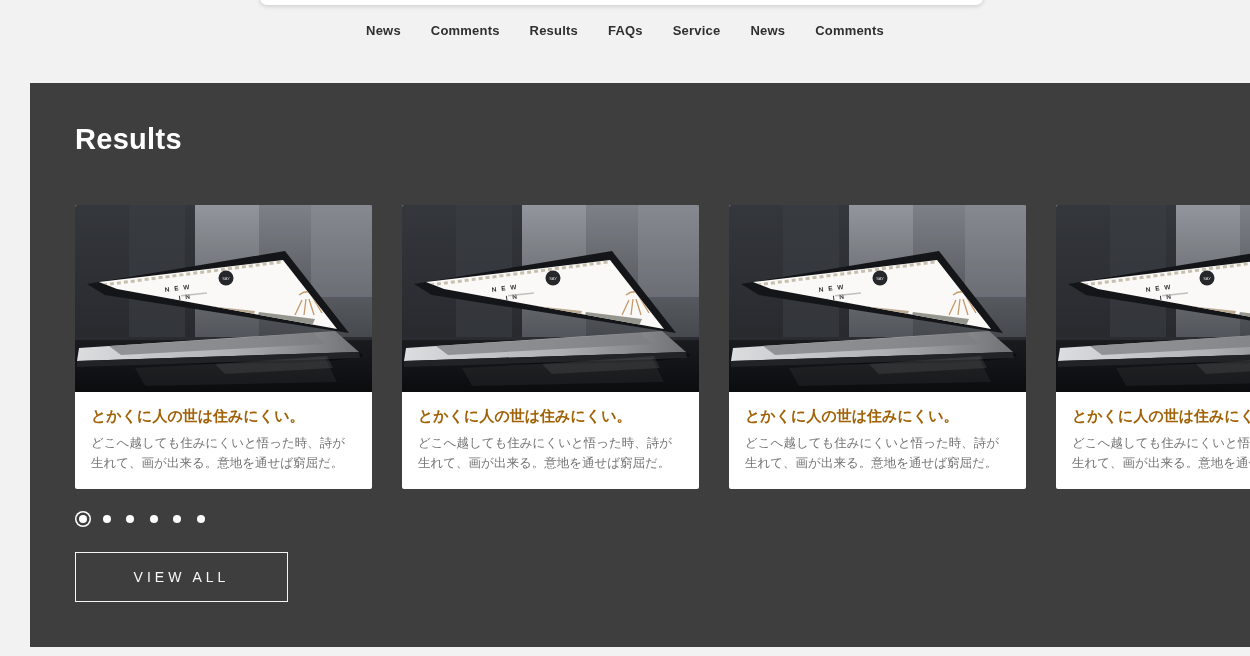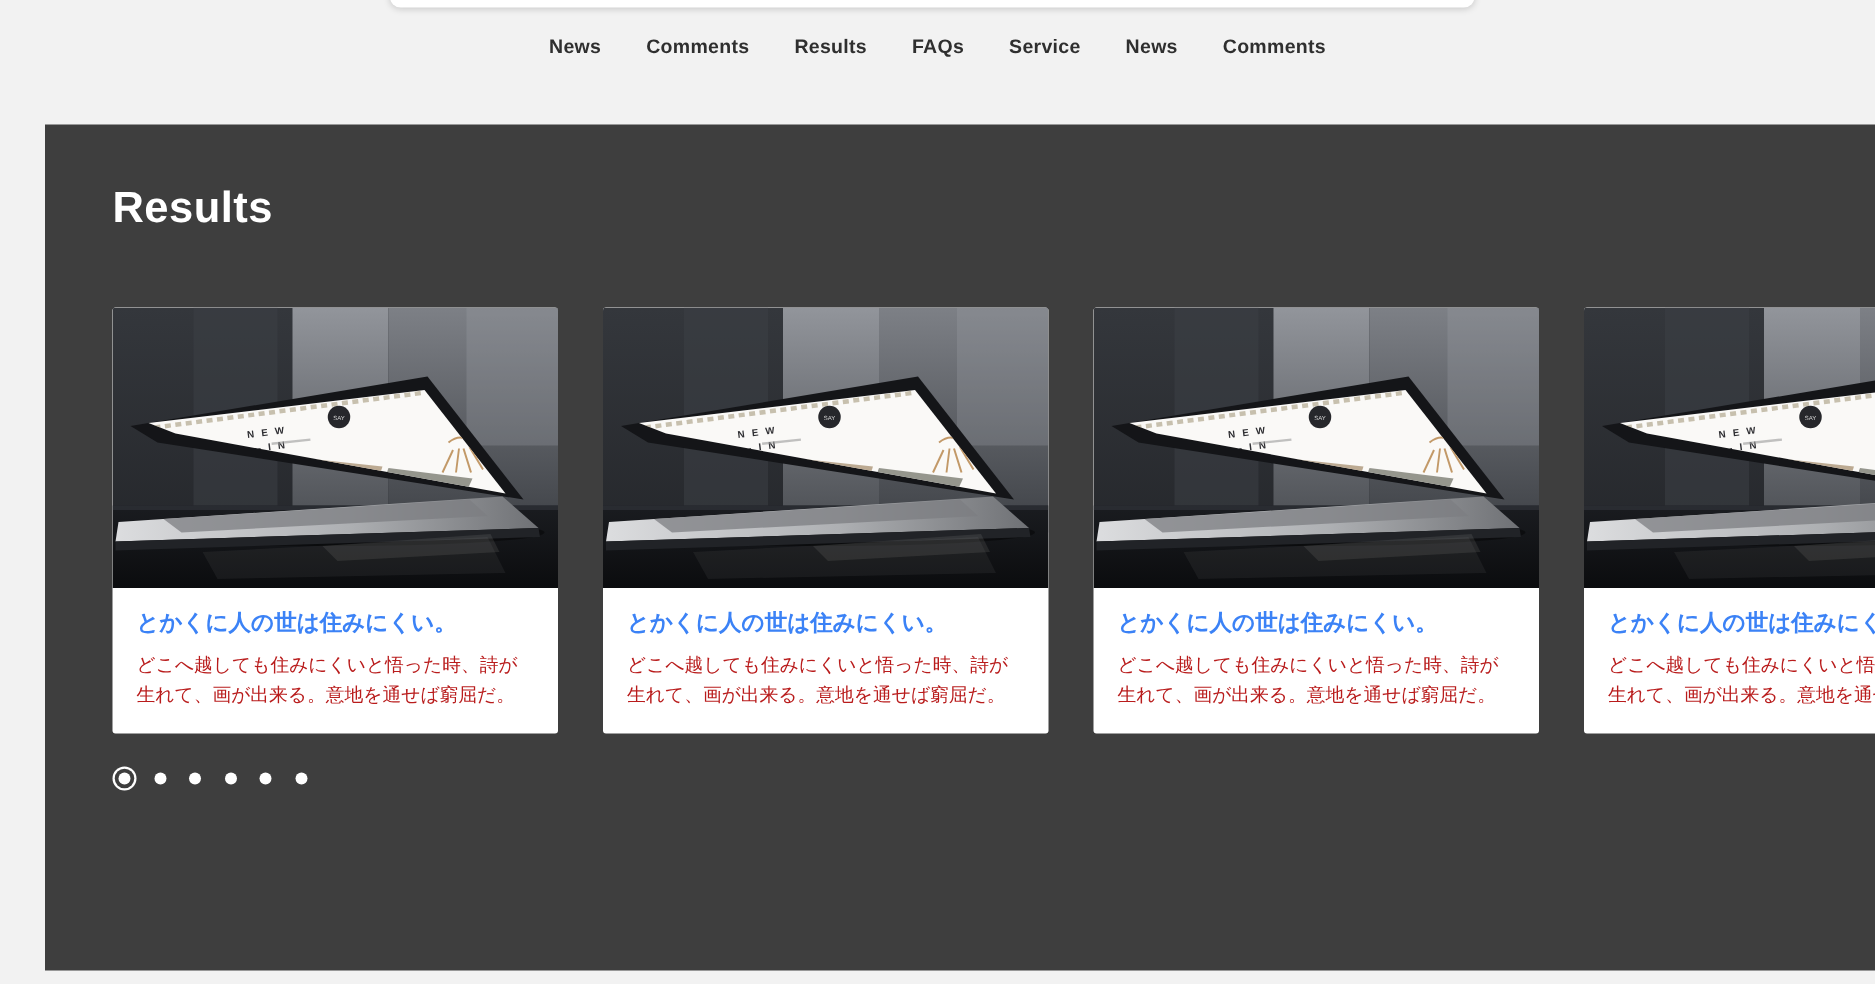--- a/index.html
+++ b/index.html
@@ -73,27 +73,27 @@
     border-radius: 2px;
     overflow: hidden;
     flex: 0 0 auto;
     cursor: pointer;
   }
   .card-img { display: block; width: 297px; height: 187px; }
   .card-text { padding: 13px 16px 16px 16px; }
   .card-title {
     font-size: 15px;
     font-weight: bold;
-    color: #3b82f6;
+    color: #a16207;
     line-height: 1.4;
     margin-bottom: 7px;
   }
   .card-body {
     font-size: 12.5px;
-    color: #b91c1c;
+    color: #737373;
     line-height: 1.6;
   }
 
   
   .dots {
     position: absolute;
     left: 45px; top: 428px;
     display: flex;
     align-items: center;
     gap: 15.5px;
@@ -260,16 +260,17 @@
 
     <div class="dots">
       <button class="dot active"></button>
       <button class="dot"></button>
       <button class="dot"></button>
       <button class="dot"></button>
       <button class="dot"></button>
       <button class="dot"></button>
     </div>
 
+    <button class="view-all">VIEW ALL</button>
 
   </section>
 
 </div>
 
 </body></html>

